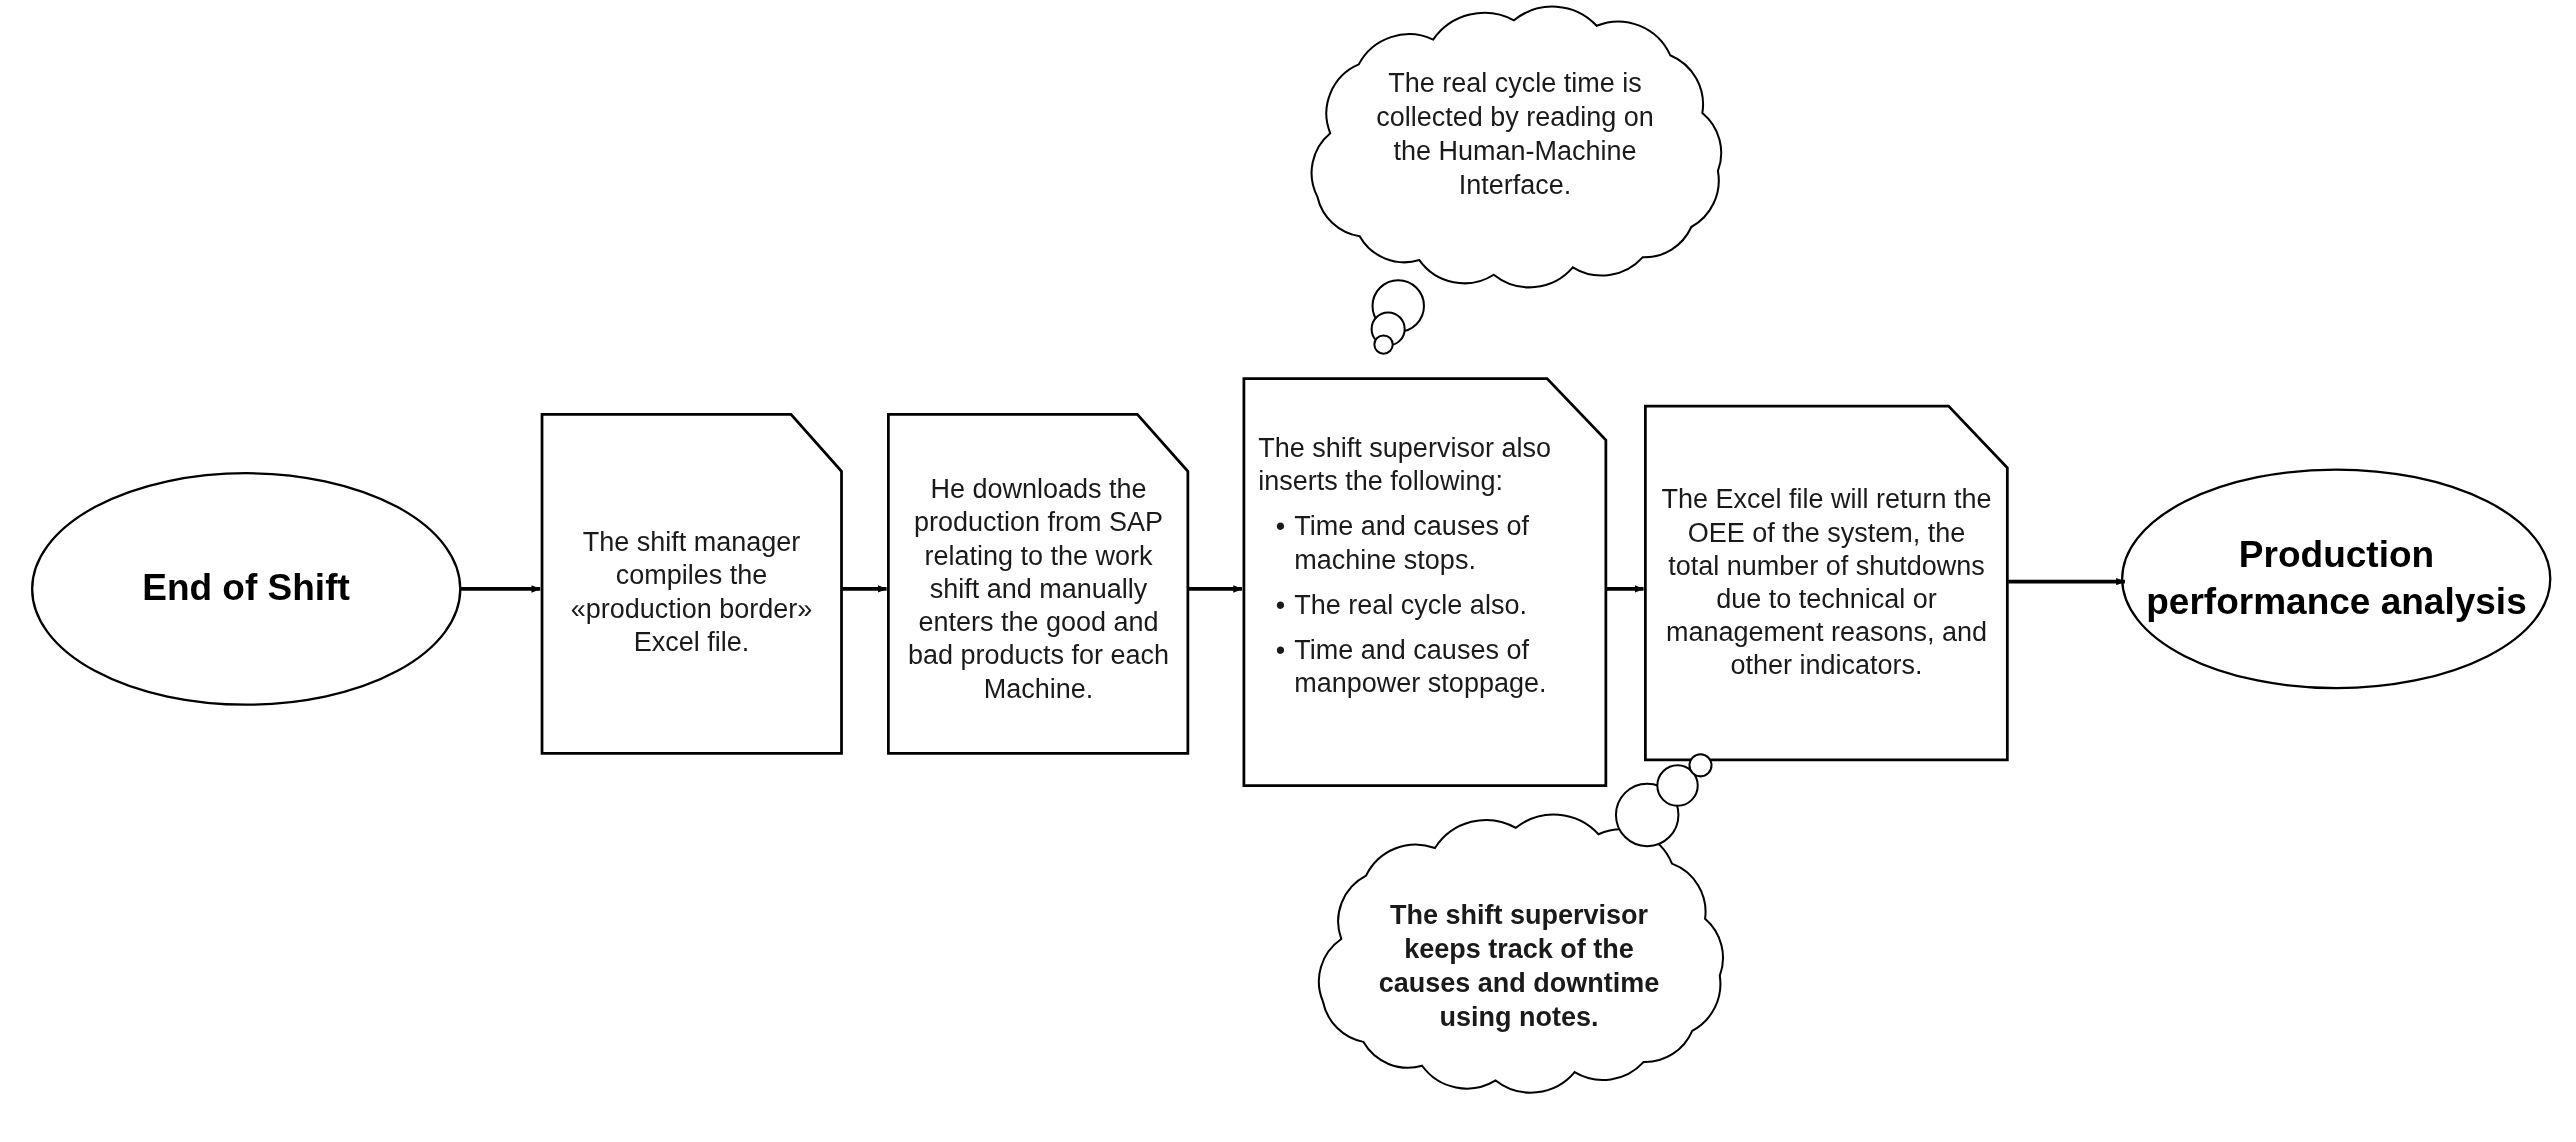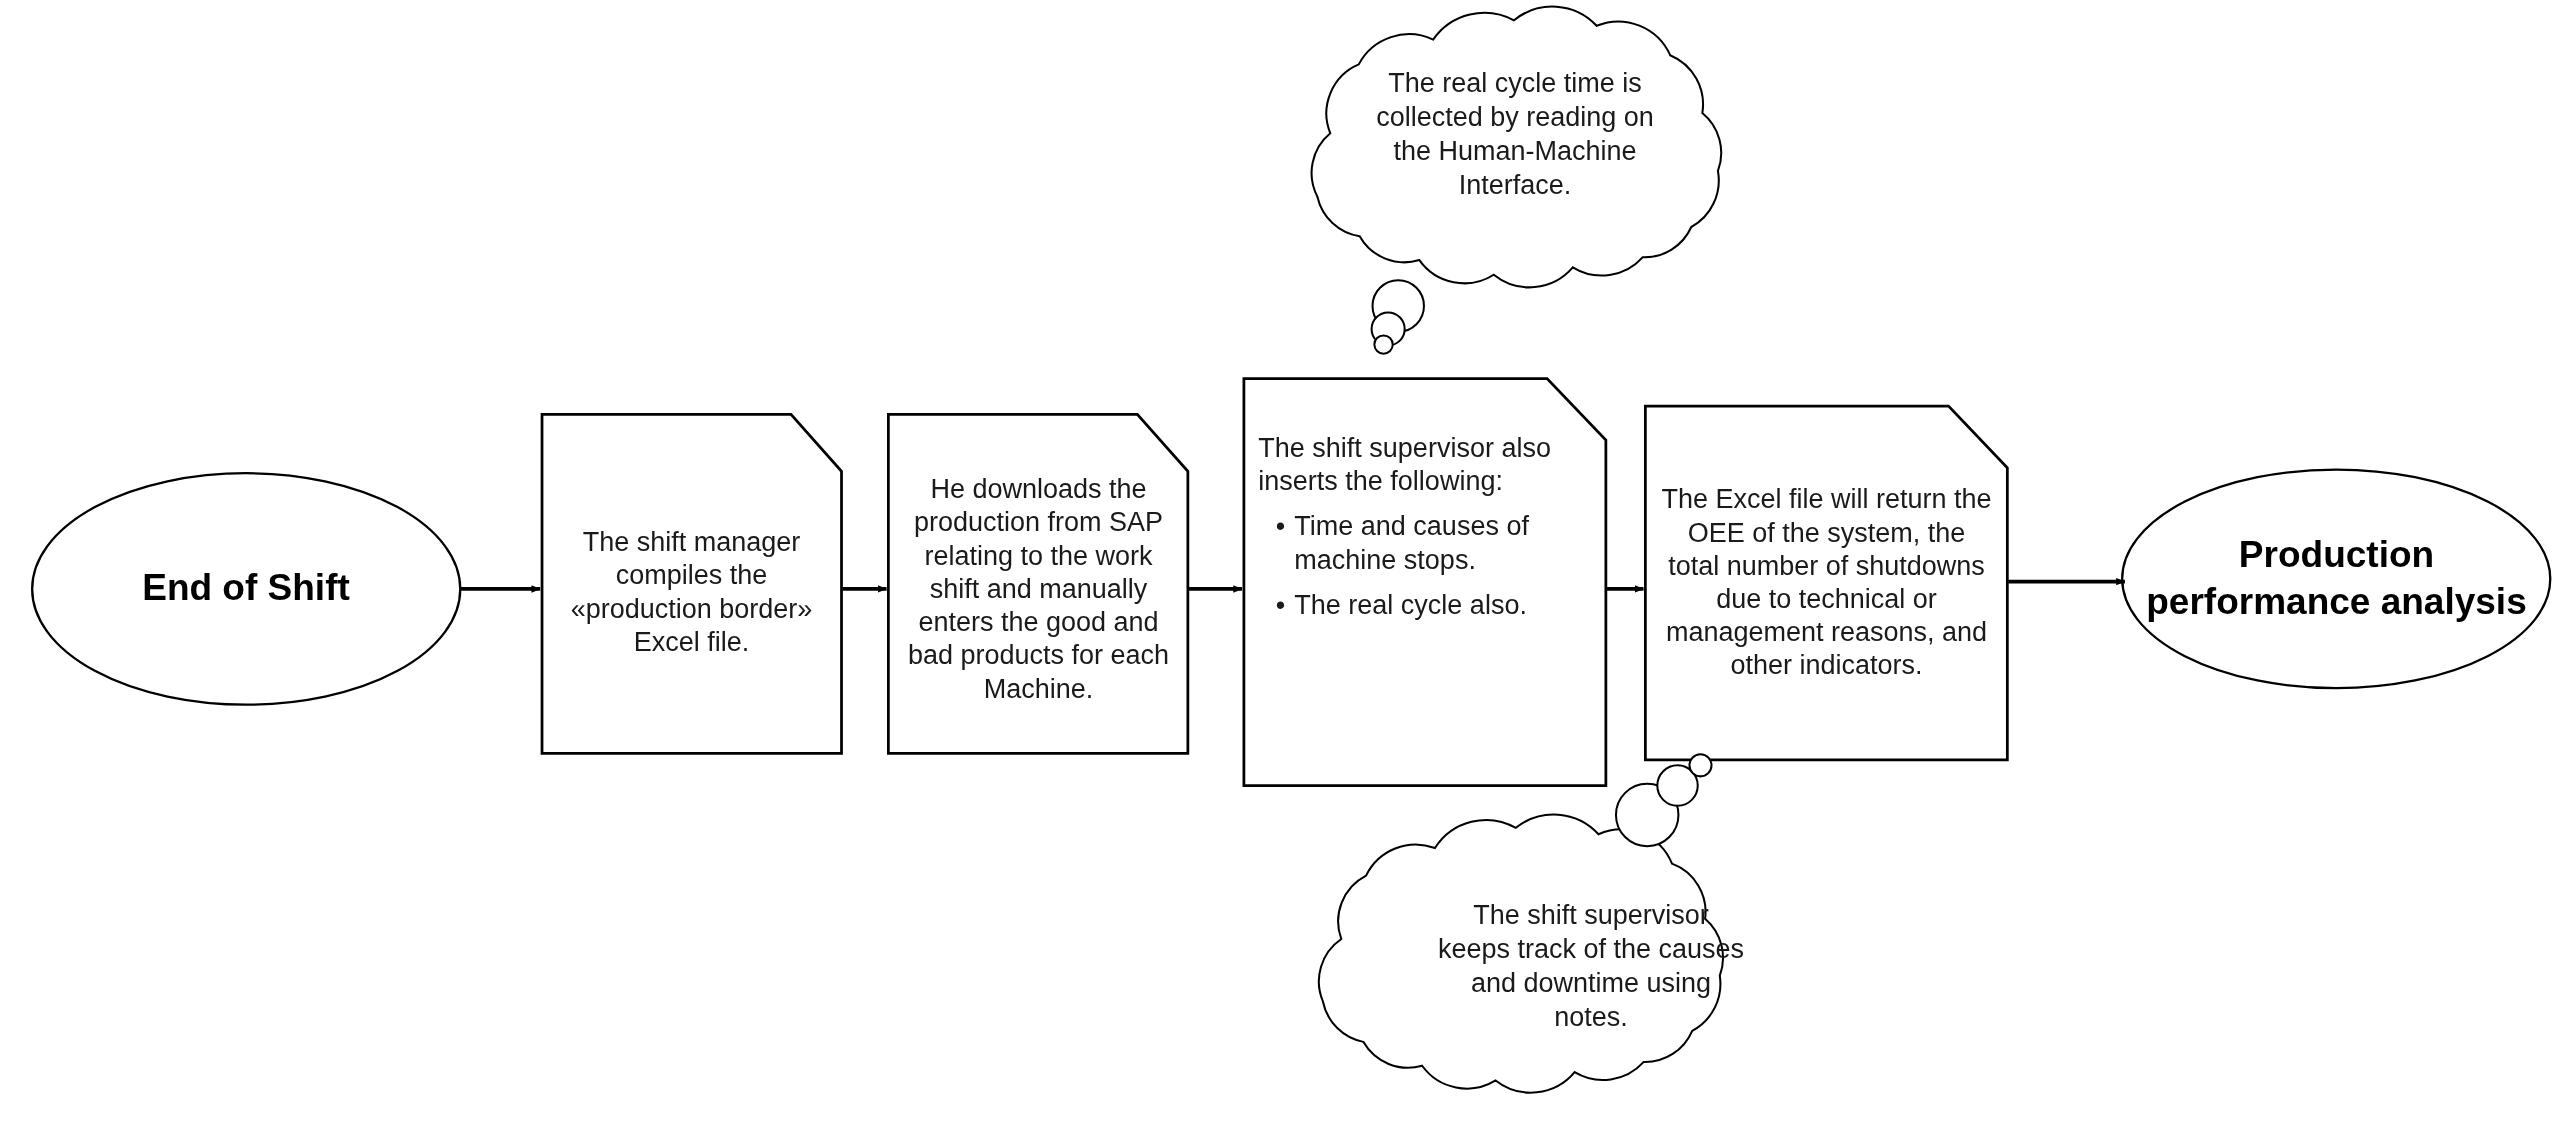--- a/index.html
+++ b/index.html
@@ -166,30 +166,31 @@
   <div class="node" style="left:896px; top:447px; width:285px; height:285px;">
     <div class="doc-text">He downloads the production from SAP relating to the work shift and manually enters the good and bad products for each Machine.</div>
   </div>
 
   <div class="node" style="left:1251px; top:432px; width:349px; height:331px; align-items:flex-start;">
     <div class="doc-text">
       <span class="lead">The shift supervisor also inserts the following:</span>
       <ul class="doc-bullets">
         <li>Time and causes of machine stops.</li>
         <li>The real cycle also.</li>
+        <li>Time and causes of manpower stoppage.</li>
       </ul>
     </div>
   </div>
 
   <div class="node" style="left:1654px; top:450px; width:345px; height:266px;">
     <div class="doc-text">The Excel file will return the OEE of the system, the total number of shutdowns due to technical or management reasons, and other indicators.</div>
   </div>
 
   <div class="node" style="left:2141px; top:503px; width:391px; height:151px;">
     <div class="terminator-label">Production performance analysis</div>
   </div>
 
   <div class="cloud-text" style="left:1358px; top:66px; width:314px;">The real cycle time is collected by reading on the Human-Machine Interface.</div>
 
-  <div class="cloud-text" style="left:1434px; top:898px; width:314px;">The shift supervisor keeps track of the causes and downtime using notes.</div>
+  <div class="cloud-text" style="left:1362px; top:898px; width:314px;font-weight:bold;">The shift supervisor keeps track of the causes and downtime using notes.</div>
 
 </div>
 
 
 </body></html>

